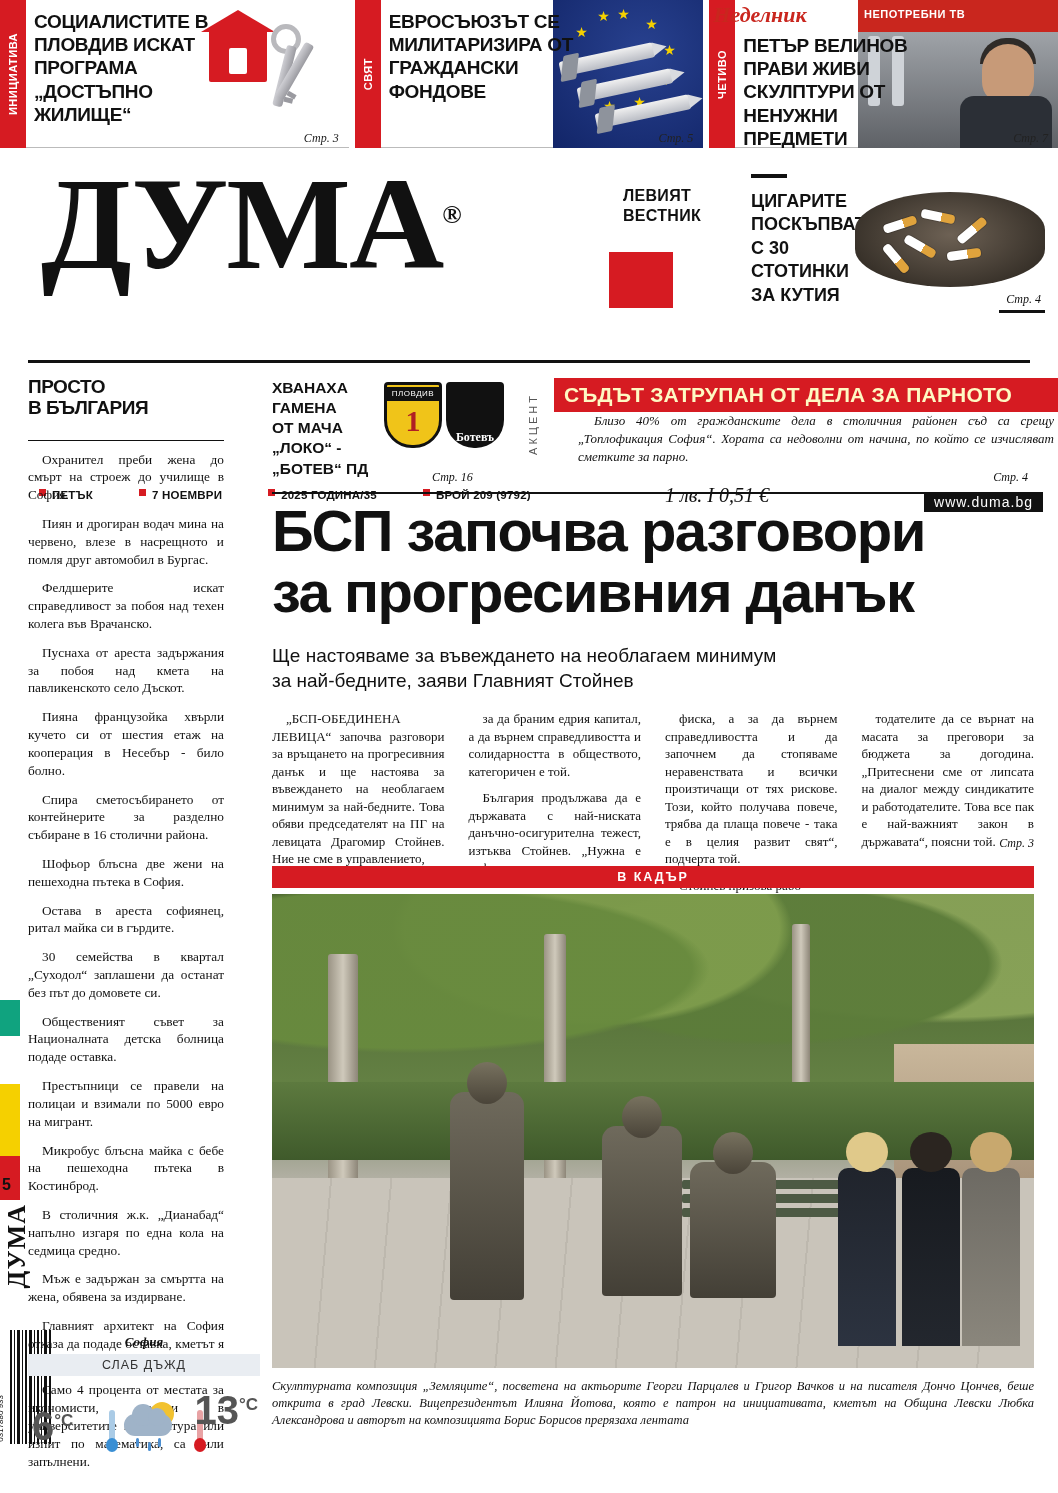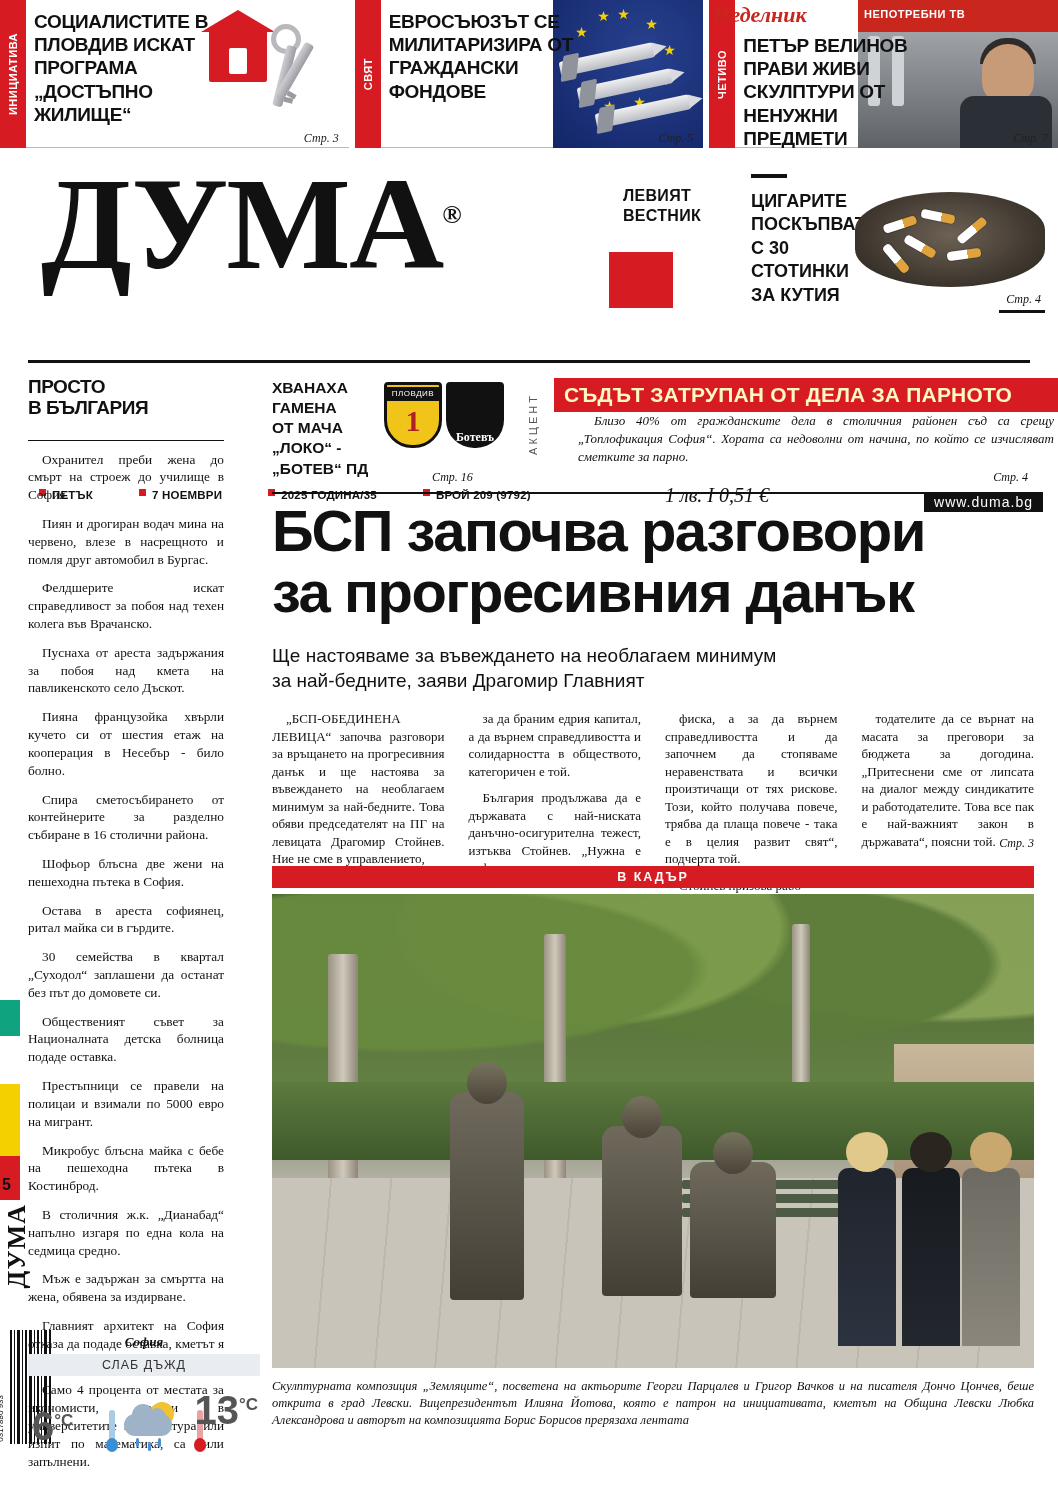--- a/index.html
+++ b/index.html
@@ -570,21 +570,21 @@
   </div>
 
   <div class="rule-mid"></div>
 
   <div class="main-head">
     <div>БСП започва разговори</div>
     <div>за прогресивния данък</div>
   </div>
   <div class="main-sub">
     <div>Ще настояваме за въвеждането на необлагаем минимум</div>
-    <div>за най-бедните, заяви Драгомир Главният</div>
+    <div>за най-бедните, заяви Главният Стойнев</div>
   </div>
 
   <div class="body3">
     <div class="col">
       <p class="first">„БСП-ОБЕДИНЕНА ЛЕВИЦА“ започва разговори за връщането на прогресивния данък и ще настоява за въвеждането на необлагаем минимум за най-бедните. Това обяви председателят на ПГ на левицата Драгомир Стойнев. Ние не сме в управлението,</p>
     </div>
     <div class="col">
       <p>за да браним едрия капитал, а да върнем справедливостта и солидарността в обществото, категоричен е той.</p>
       <p>България продължава да е държавата с най-ниската данъчно-осигурителна тежест, изтъква Стойнев. „Нужна е реформа, но не за да пълним</p>
     </div>

